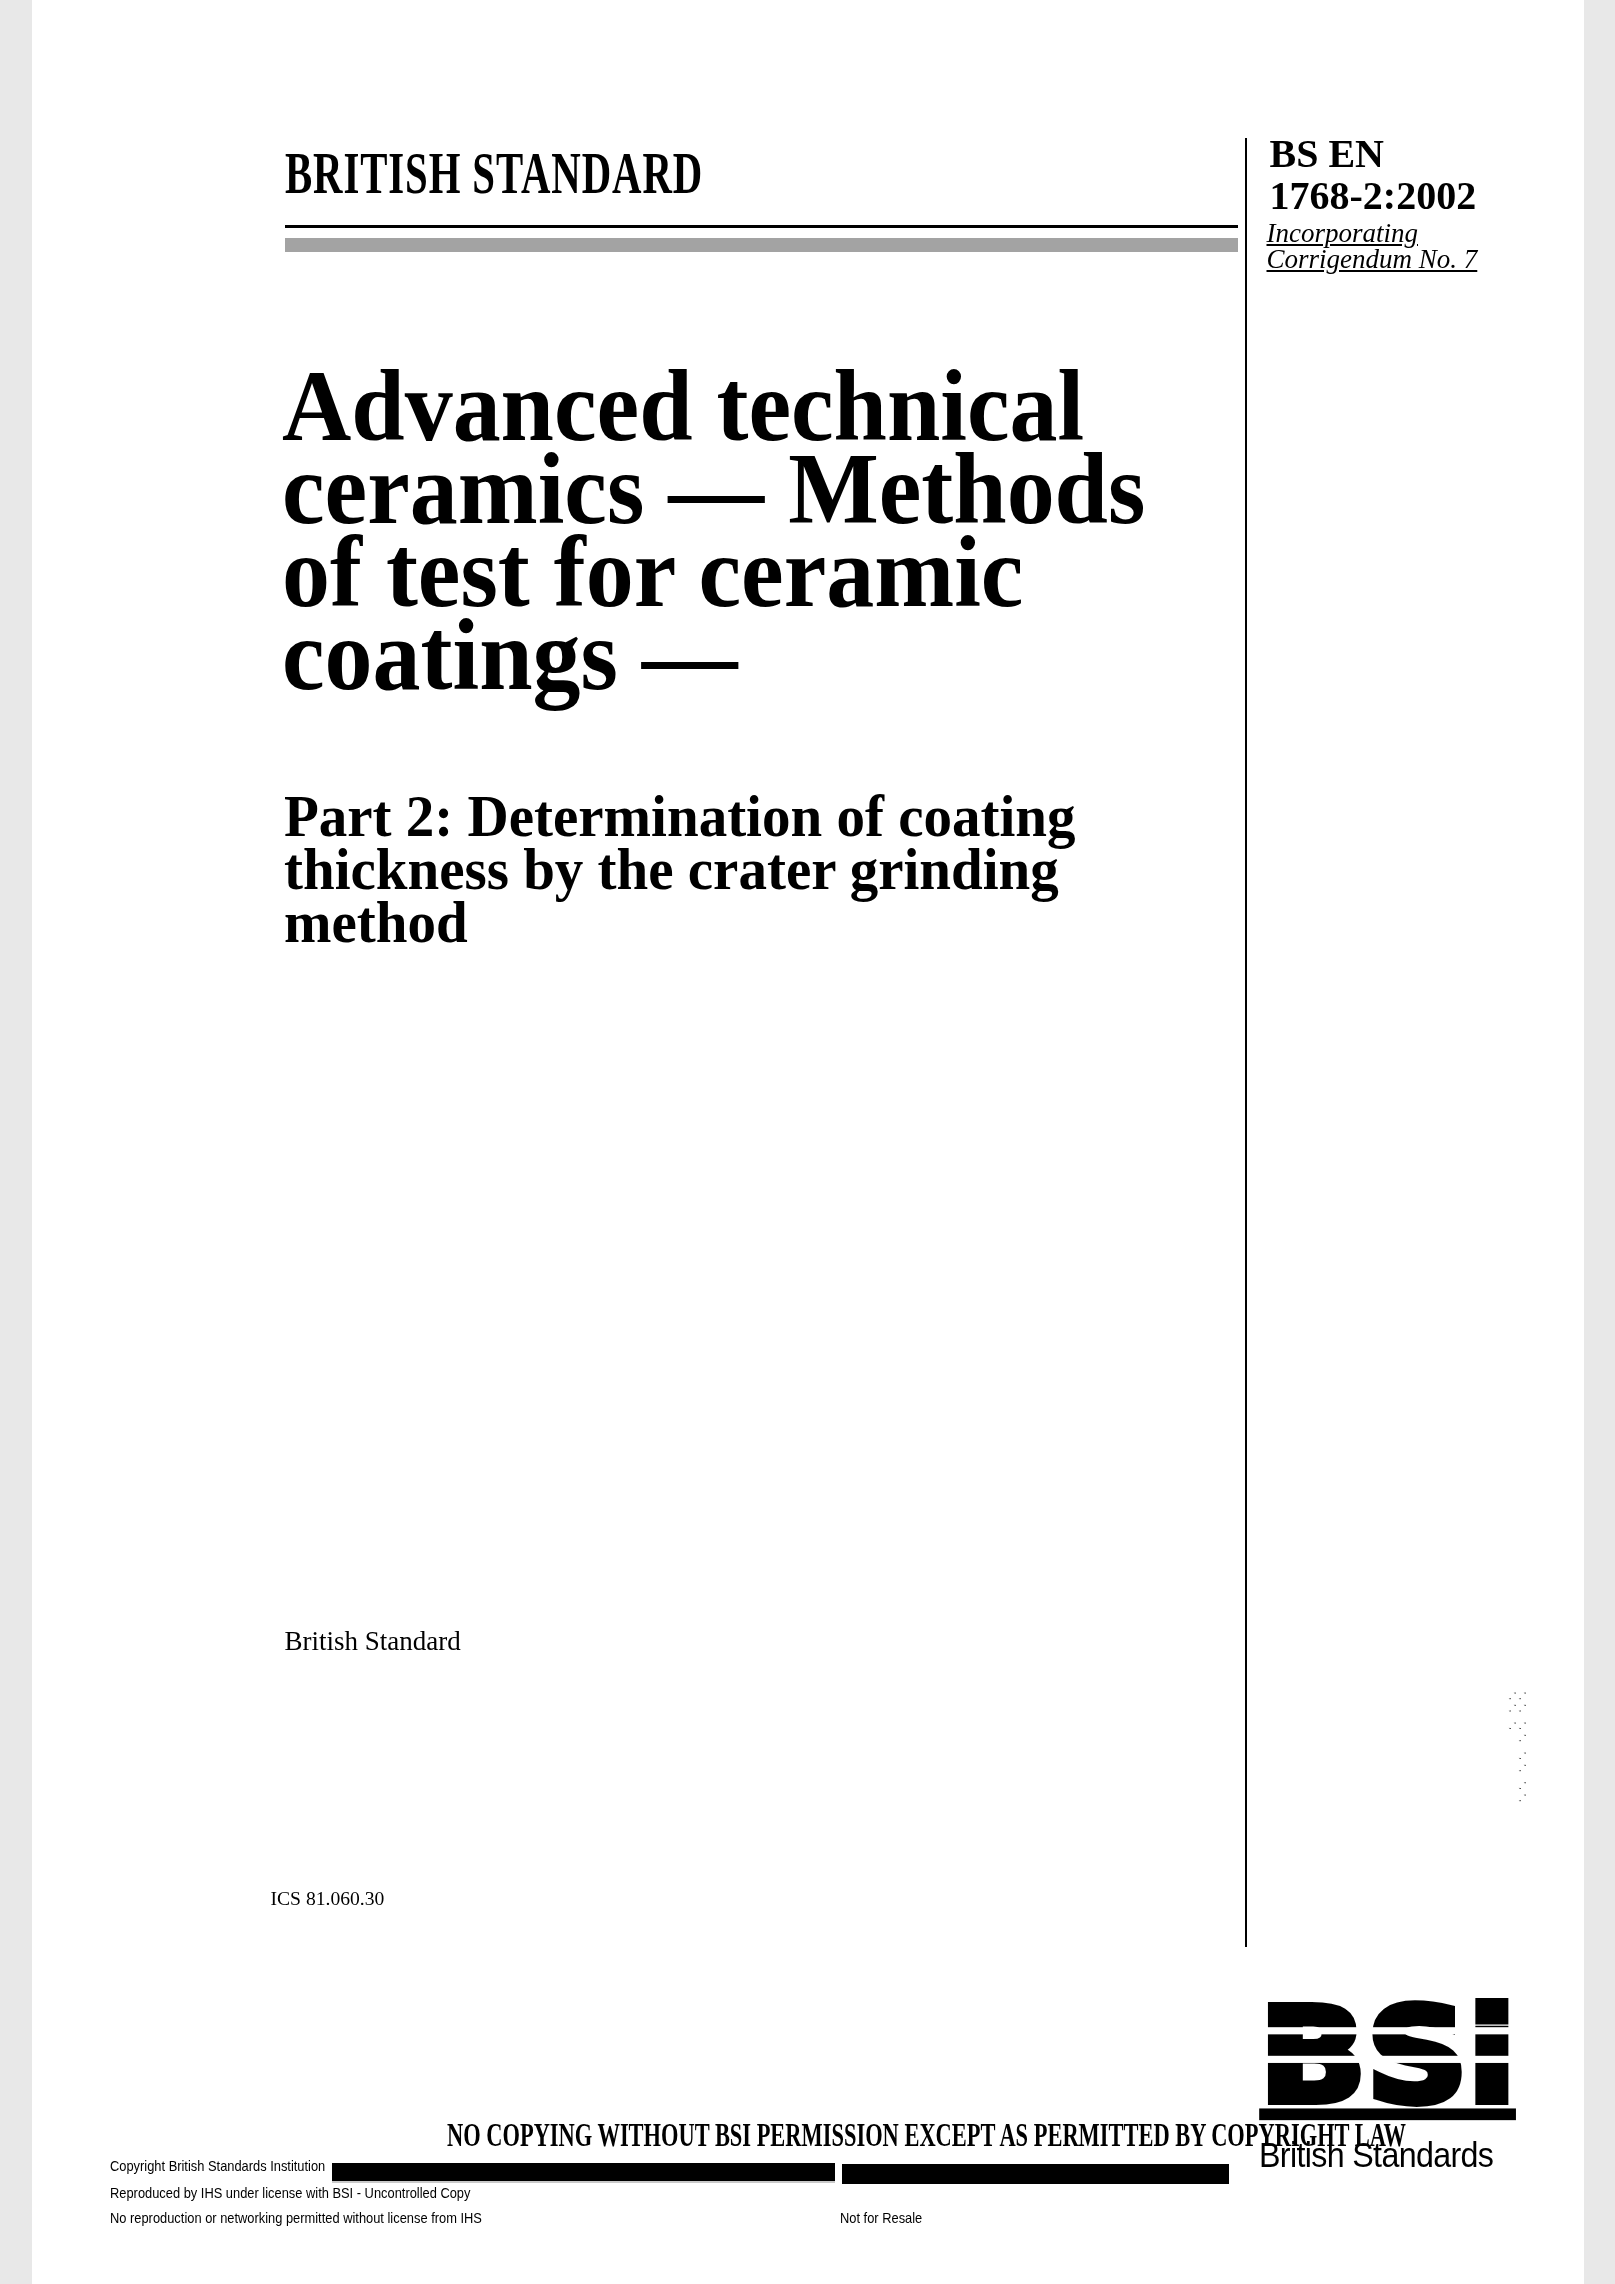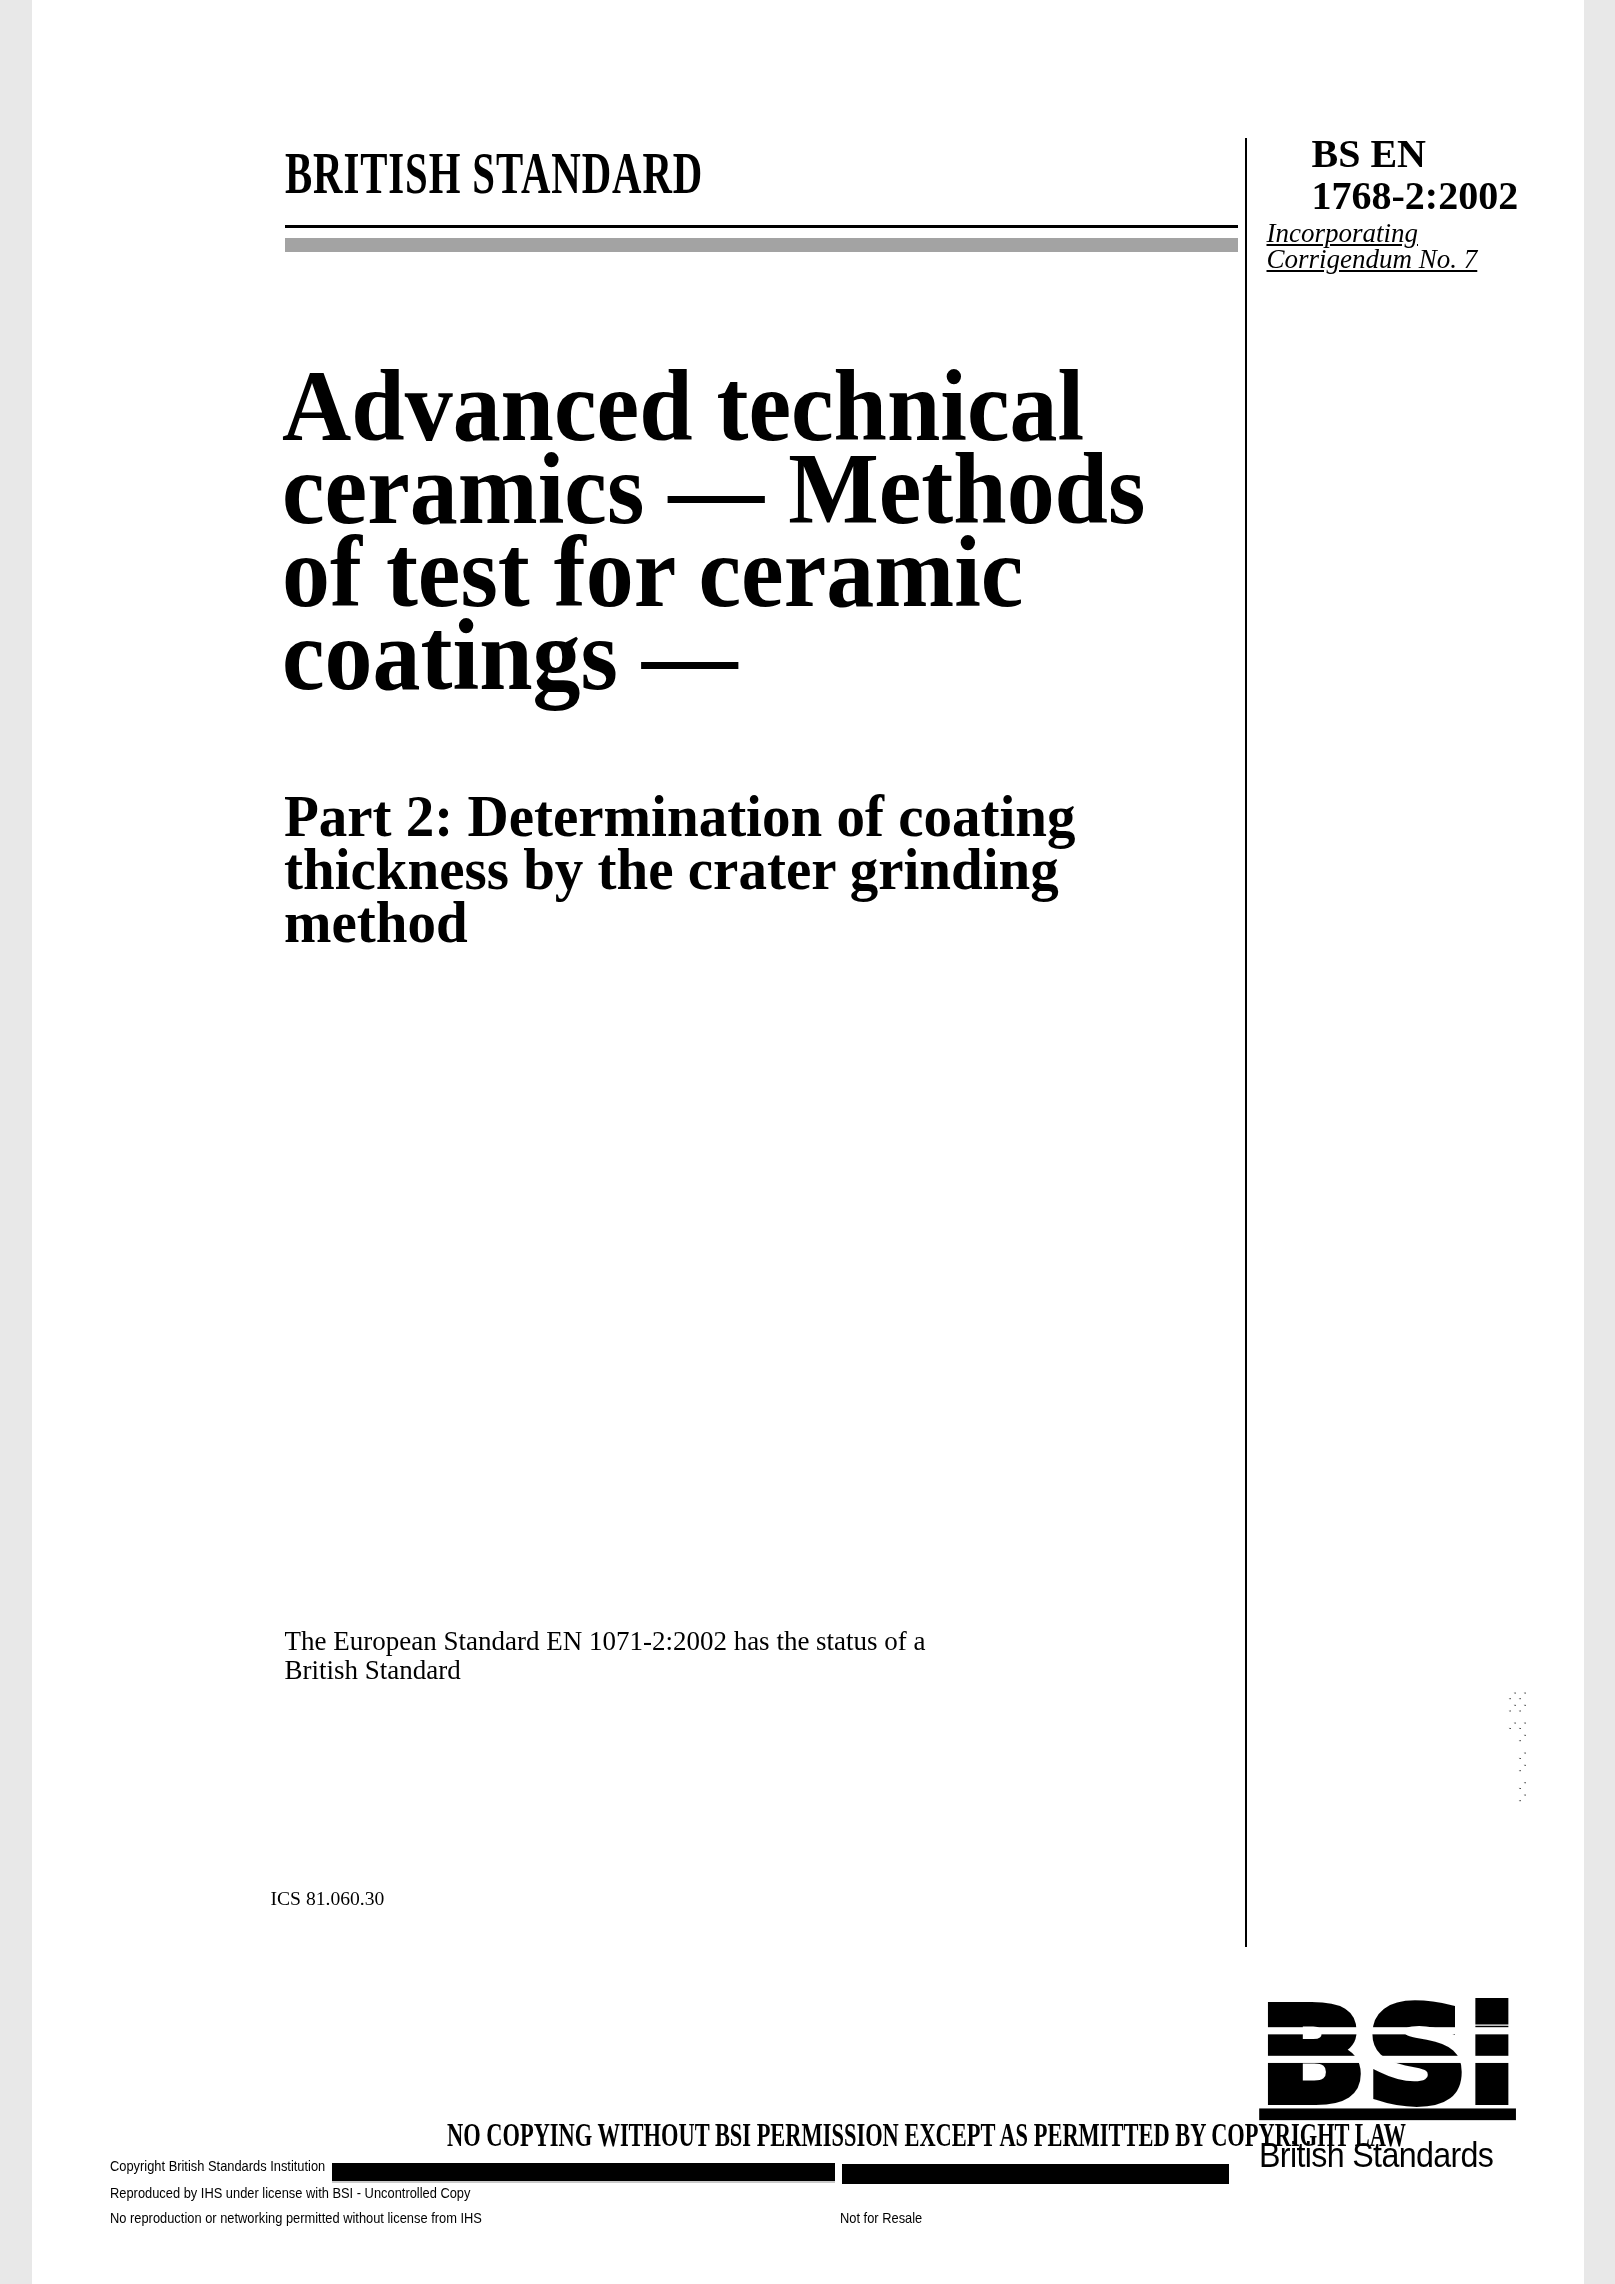--- a/index.html
+++ b/index.html
@@ -13,21 +13,21 @@
   
   .kind-label{
     left:253px;top:143px;font-size:60px;line-height:60px;font-weight:bold;
     letter-spacing:1.3px;transform:scaleX(.68);transform-origin:0 0;
   }
   .rule-thin{left:253px;top:225px;width:953px;height:3.3px;background:#000;}
   .rule-gray{left:253px;top:238px;width:953px;height:14.3px;background:#a3a3a3;}
   .vsep{left:1213px;top:138px;width:2px;height:1809px;background:#000;}
 
   
-  .ref-block{left:1280px;top:133px;font-size:40px;line-height:42px;font-weight:bold;}
+  .ref-block{left:1238px;top:133px;font-size:40px;line-height:42px;font-weight:bold;}
   .amend-block{left:1235px;top:220px;font-size:27px;line-height:26px;font-style:italic;text-decoration:underline;}
 
   
   .title-block{
     left:250px;top:365px;font-size:101px;line-height:83px;font-weight:bold;
     transform:scaleX(.95);transform-origin:0 0;
   }
   .part-block{
     left:252px;top:790px;font-size:60px;line-height:53px;font-weight:bold;
     transform:scaleX(.95);transform-origin:0 0;
@@ -91,21 +91,20 @@
     <div class="nowrap">coatings —</div>
   </div>
 
   <div class="abs part-block">
     <div class="nowrap">Part 2: Determination of coating</div>
     <div class="nowrap">thickness by the crater grinding</div>
     <div class="nowrap">method</div>
   </div>
 
   <div class="abs status-block">
-    <div class="nowrap">The European Standard EN 1071-2:2002 has the status of a</div>
     <div class="nowrap">British Standard</div>
   </div>
 
   <div class="abs ics-line nowrap">ICS 81.060.30</div>
 
   <div class="abs side-watermark">’‚’‚ ’‚’‚ ’‚’‚ ’‚’‚ ’‚’‚ ’‚</div>
 
   <div class="abs nocopy-line nowrap">NO COPYING WITHOUT BSI PERMISSION EXCEPT AS PERMITTED BY COPYRIGHT LAW</div>
 
   <div class="abs fineprint fp1 nowrap">Copyright British Standards Institution</div>

